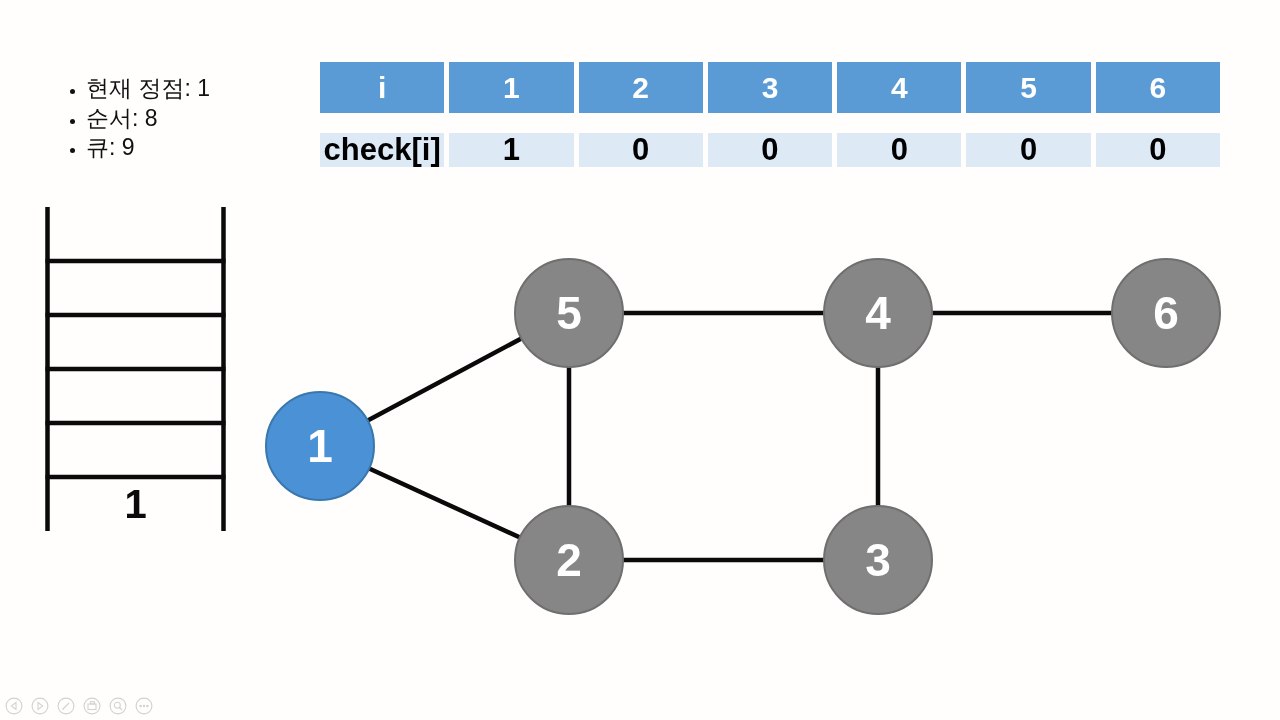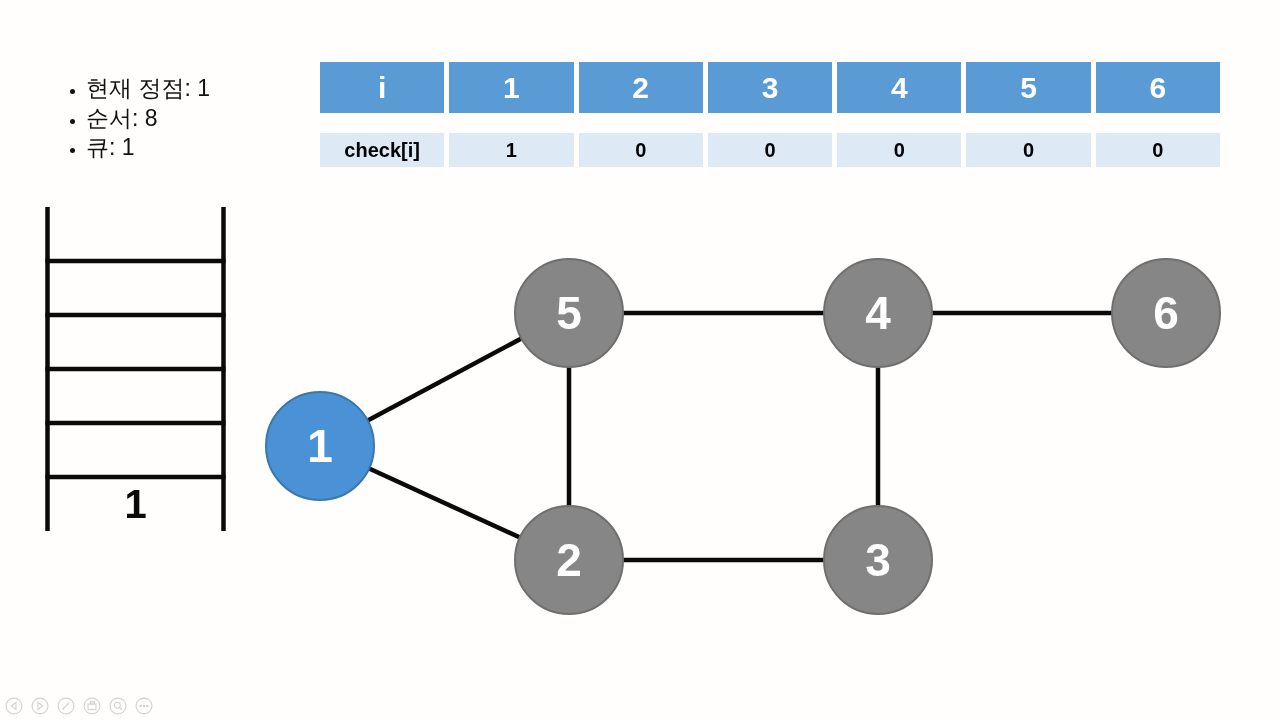--- a/index.html
+++ b/index.html
@@ -20,21 +20,21 @@
     position:absolute;left:320px;top:62px;width:900px;
     display:grid;grid-template-columns:repeat(7,1fr);
     grid-template-rows:51px 49px;gap:5px;
   }
   .check-table .hcell{
     display:flex;align-items:center;justify-content:center;
     font-weight:bold;font-size:30px;
   }
   .check-table .dcell{
     display:flex;align-items:center;justify-content:center;
-    font-weight:bold;font-size:20px;margin-top:15px;
+    font-weight:bold;font-size:31px;margin-top:15px;
   }
   
   .overlay{position:absolute;left:0;top:0;width:1280px;height:720px;}
   .node-label{
     font-family:"Liberation Sans","DejaVu Sans",sans-serif;
     font-weight:bold;fill:#ffffff;font-size:46px;
   }
   .queue-value{
     font-family:"Liberation Sans","DejaVu Sans",sans-serif;
     font-weight:bold;fill:#0a0a0a;font-size:40px;
@@ -47,21 +47,21 @@
     width:18px;height:18px;padding:0;border:none;background:transparent;cursor:pointer;
   }
   .ctrl-btn svg{display:block;}
 </style>
 </head>
 <body>
 
 <ul class="status-list">
     <li>현재 정점: 1</li>
     <li>순서: 8</li>
-    <li>큐: 1</li>
+    <li>큐: 9</li>
   </ul>
 
 <div class="check-table">
     <div class="hcell" style="background: rgb(91, 155, 213); color: rgb(255, 255, 255);">i</div>
     <div class="hcell" style="background: rgb(91, 155, 213); color: rgb(255, 255, 255);">1</div>
     <div class="hcell" style="background: rgb(91, 155, 213); color: rgb(255, 255, 255);">2</div>
     <div class="hcell" style="background: rgb(91, 155, 213); color: rgb(255, 255, 255);">3</div>
     <div class="hcell" style="background: rgb(91, 155, 213); color: rgb(255, 255, 255);">4</div>
     <div class="hcell" style="background: rgb(91, 155, 213); color: rgb(255, 255, 255);">5</div>
     <div class="hcell" style="background: rgb(91, 155, 213); color: rgb(255, 255, 255);">6</div>

